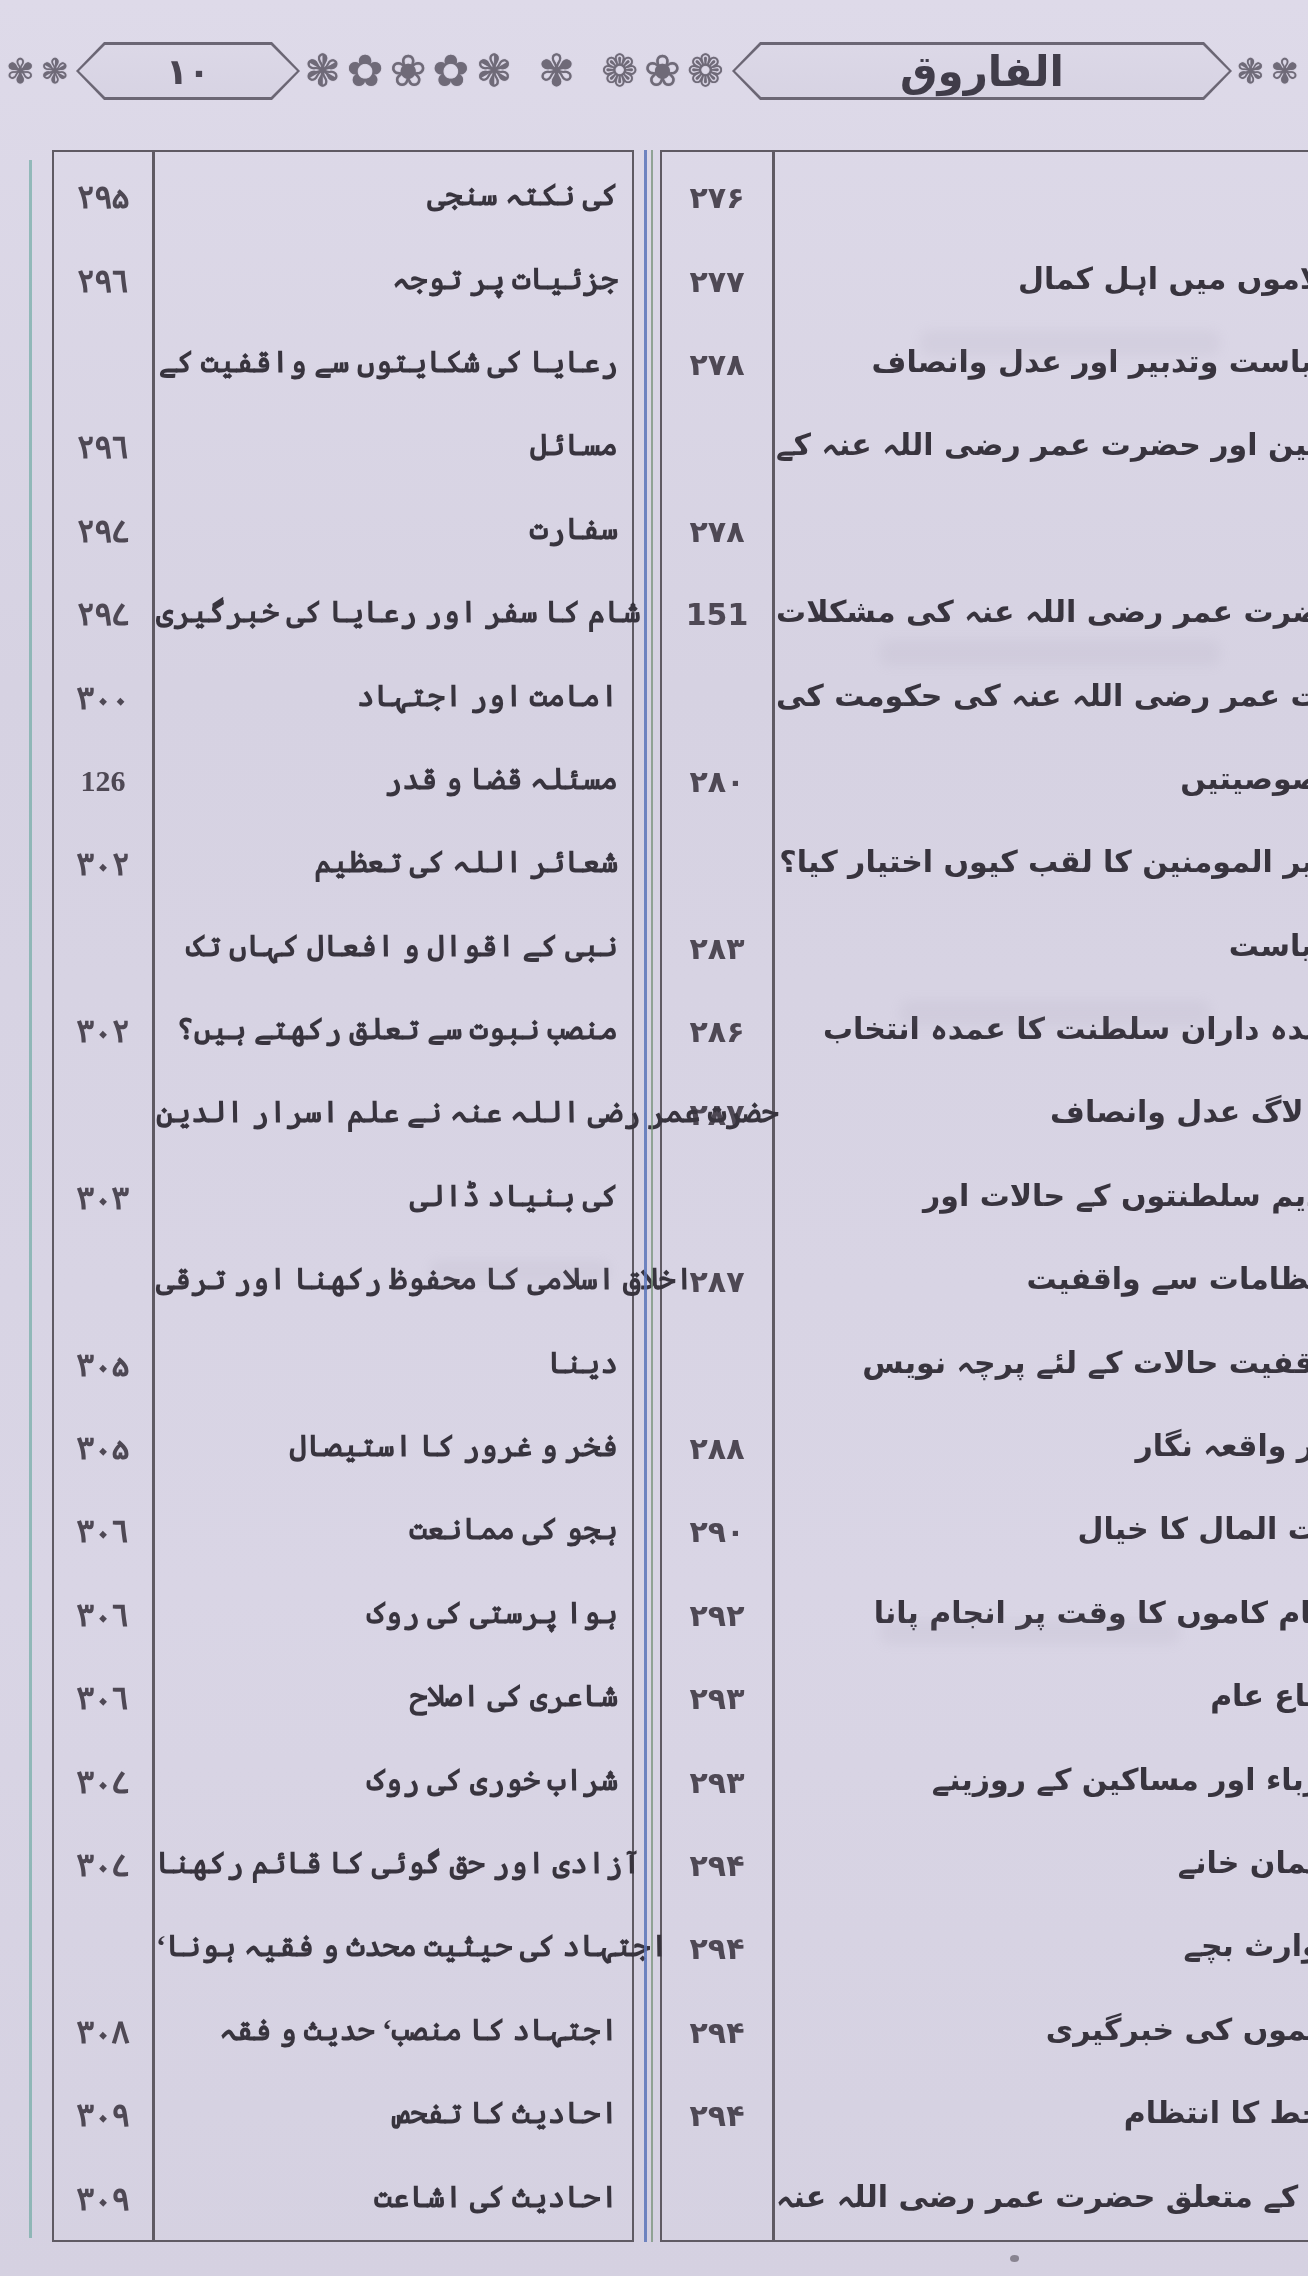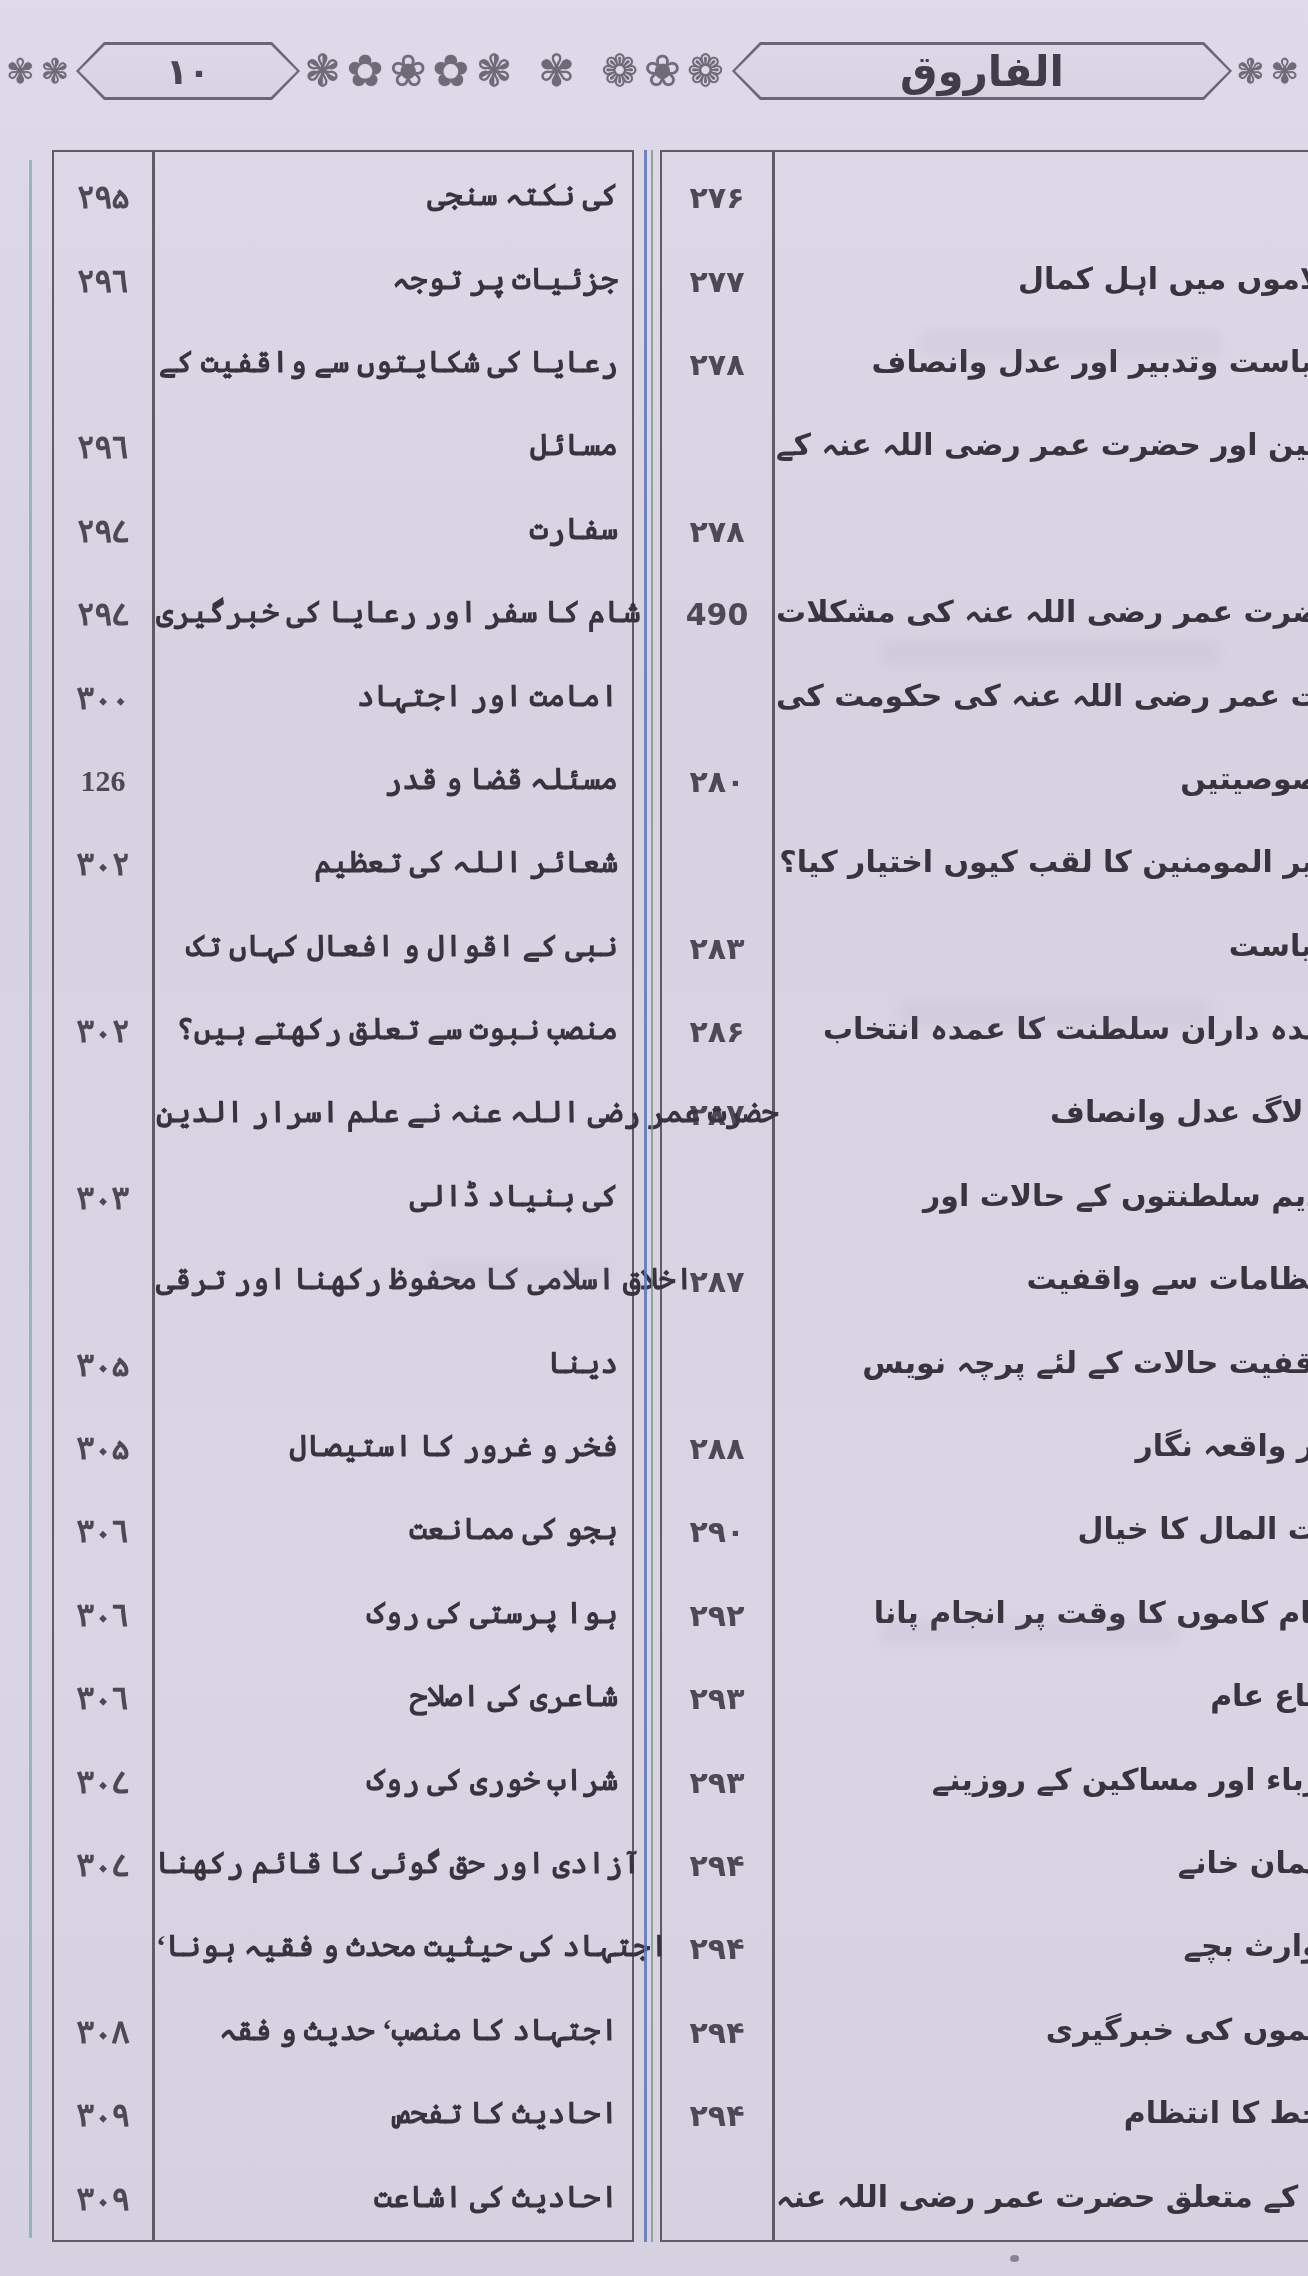--- a/index.html
+++ b/index.html
@@ -150,21 +150,21 @@
         <div class="toc-row">
           <div class="cell-num"></div>
           <div class="cell-title">عام سلاطین اور حضرت عمر رضی اللہ عنہ کے</div>
         </div>
 
         <div class="toc-row">
           <div class="cell-num">۲۷۸</div>
         </div>
 
         <div class="toc-row">
-          <div class="cell-num">490</div>
+          <div class="cell-num">151</div>
           <div class="cell-title">حضرت عمر رضی اللہ عنہ کی مشکلات</div>
         </div>
 
         <div class="toc-row">
           <div class="cell-num"></div>
           <div class="cell-title">حضرت عمر رضی اللہ عنہ کی حکومت کی</div>
         </div>
 
         <div class="toc-row">
           <div class="cell-num">۲۸۰</div>

